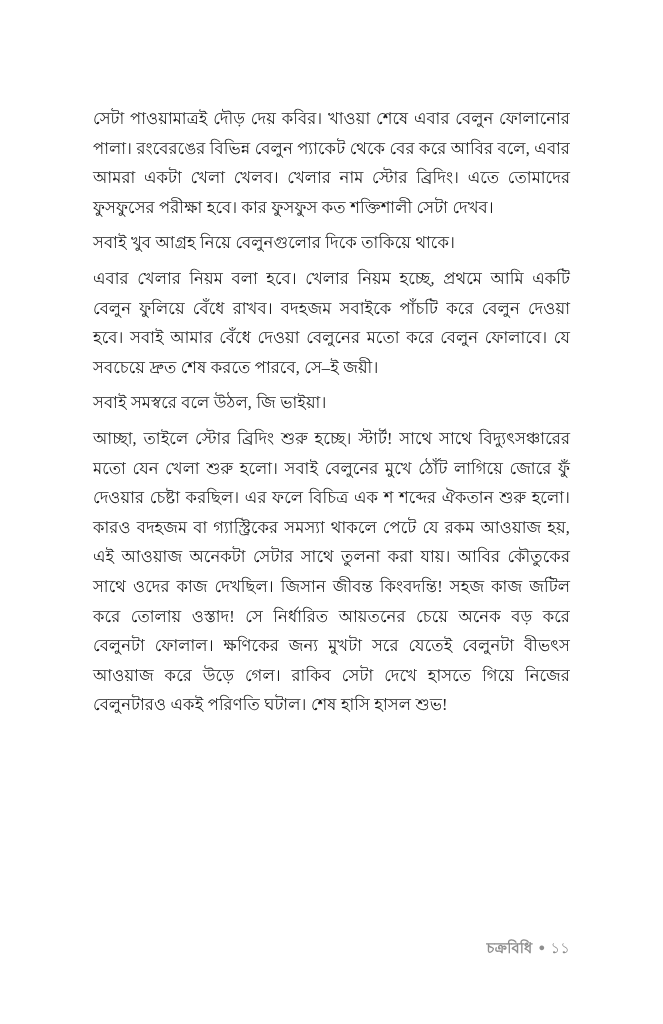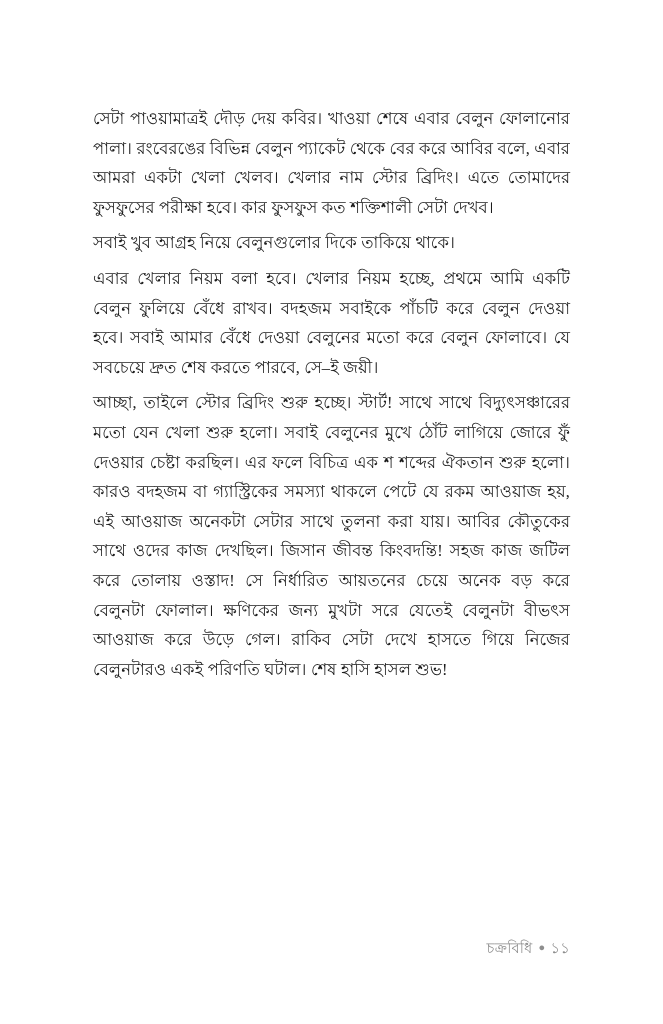--- a/index.html
+++ b/index.html
@@ -65,20 +65,21 @@
     width: 477px;
     text-align: right;
     font-size: 14.6px;
     line-height: 20px;
     color: #8e8e8e;
     letter-spacing: 0.3px;
   }
 
   .footer .chapter {
     display: inline;
+    font-weight: bold;
   }
 
   .footer .sep {
     display: inline-block;
     margin: 0 5px 0 6px;
     position: relative;
     top: -2px;
     font-size: 11px;
   }
 
@@ -88,20 +89,21 @@
 </style>
 </head>
 <body>
 
 <div class="page">
 
   <div class="text-block">
     <p class="para">সেটা পাওয়ামাত্রই দৌড় দেয় কবির। খাওয়া শেষে এবার বেলুন ফোলানোর পালা। রংবেরঙের বিভিন্ন বেলুন প্যাকেট থেকে বের করে আবির বলে, এবার আমরা একটা খেলা খেলব। খেলার নাম স্টোর ব্রিদিং। এতে তোমাদের ফুসফুসের পরীক্ষা হবে। কার ফুসফুস কত শক্তিশালী সেটা দেখব।</p>
     <p class="para short">সবাই খুব আগ্রহ নিয়ে বেলুনগুলোর দিকে তাকিয়ে থাকে।</p>
     <p class="para">এবার খেলার নিয়ম বলা হবে। খেলার নিয়ম হচ্ছে, প্রথমে আমি একটি বেলুন ফুলিয়ে বেঁধে রাখব। বদহজম সবাইকে পাঁচটি করে বেলুন দেওয়া হবে। সবাই আমার বেঁধে দেওয়া বেলুনের মতো করে বেলুন ফোলাবে। যে সবচেয়ে দ্রুত শেষ করতে পারবে, সে–ই জয়ী।</p>
+    <p class="para short">সবাই সমস্বরে বলে উঠল, জি ভাইয়া।</p>
     <p class="para">আচ্ছা, তাইলে স্টোর ব্রিদিং শুরু হচ্ছে। স্টার্ট! সাথে সাথে বিদ্যুৎসঞ্চারের মতো যেন খেলা শুরু হলো। সবাই বেলুনের মুখে ঠোঁট লাগিয়ে জোরে ফুঁ দেওয়ার চেষ্টা করছিল। এর ফলে বিচিত্র এক শ শব্দের ঐকতান শুরু হলো। কারও বদহজম বা গ্যাস্ট্রিকের সমস্যা থাকলে পেটে যে রকম আওয়াজ হয়, এই আওয়াজ অনেকটা সেটার সাথে তুলনা করা যায়। আবির কৌতুকের সাথে ওদের কাজ দেখছিল। জিসান জীবন্ত কিংবদন্তি! সহজ কাজ জটিল করে তোলায় ওস্তাদ! সে নির্ধারিত আয়তনের চেয়ে অনেক বড় করে বেলুনটা ফোলাল। ক্ষণিকের জন্য মুখটা সরে যেতেই বেলুনটা বীভৎস আওয়াজ করে উড়ে গেল। রাকিব সেটা দেখে হাসতে গিয়ে নিজের বেলুনটারও একই পরিণতি ঘটাল। শেষ হাসি হাসল শুভ!</p>
   </div>
 
   <div class="footer">
     <span class="chapter">চক্রবিধি</span><span class="sep">●</span><span class="folio">১১</span>
   </div>
 
 </div>
 
 </body></html>

